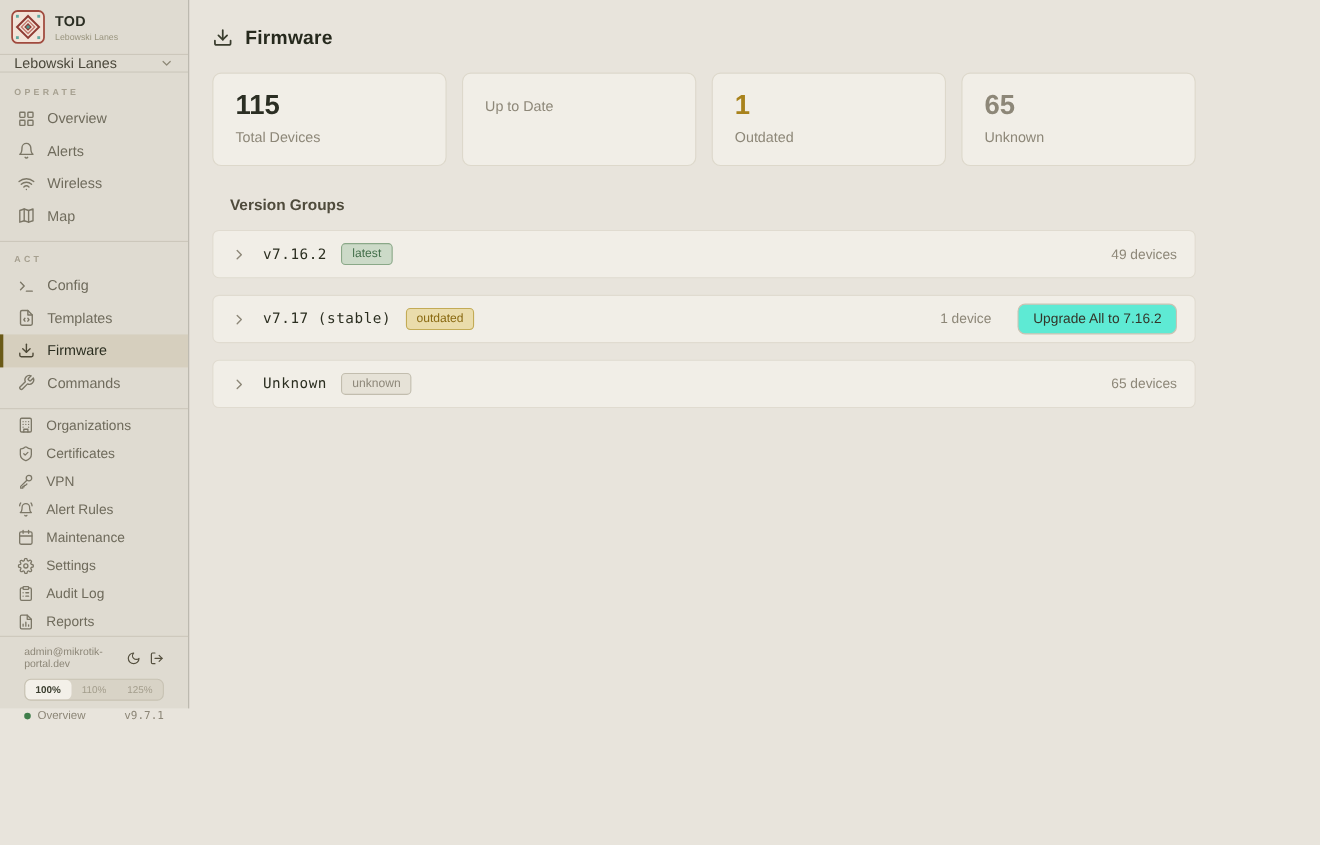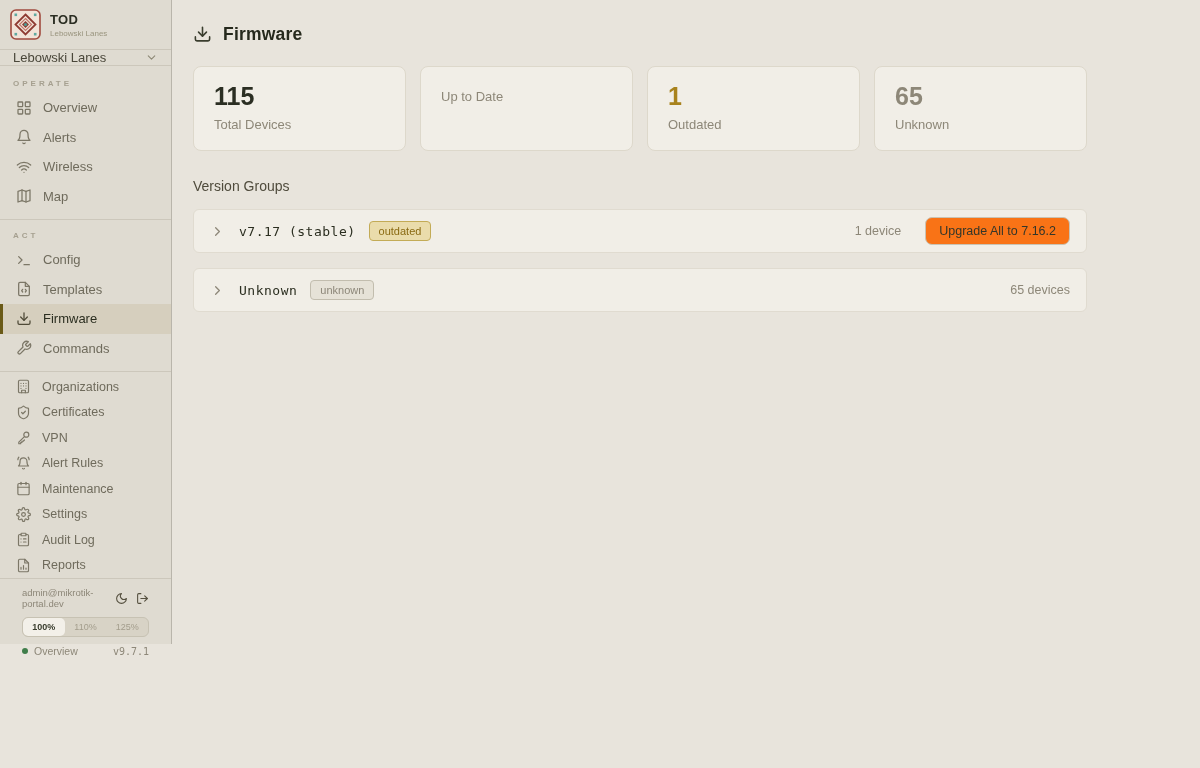--- a/index.html
+++ b/index.html
@@ -78,42 +78,42 @@
   .page-header { display:flex; align-items:center; gap:11px; }
   .page-header svg { color:#3a3d2e; }
   .page-title { font-size:17.5px; font-weight:700; color:#26291d; letter-spacing:.2px; }
   .stats-row { margin-top:21px; display:grid; grid-template-columns:repeat(4,1fr); gap:14px; }
   .stat-card {
     background:#f1eee7; border:1px solid #ddd8cb; border-radius:8px;
     height:85px; padding:16px 20px;
   }
   .stat-value { font-size:25px; font-weight:700; line-height:1.1; }
   .stat-label { font-size:13px; color:#8d8778; margin-top:6px; }
-  .vg-heading { margin-top:27px; font-size:14px; font-weight:400; color:#4f4b3c; }
+  .vg-heading { margin-top:27px; font-size:14px; font-weight:700; color:#4f4b3c;margin-left:16px; }
   .vg-row {
     margin-top:15px; height:44px;
     background:#f1eee7; border:1px solid #e0dbd0; border-radius:6px;
     display:flex; align-items:center; padding:0 16px;
   }
   .vg-chevron { display:flex; color:#8d8778; cursor:pointer; }
   .vg-version {
     margin-left:14px; font-family:"DejaVu Sans Mono", monospace;
     font-size:13px; color:#2b2e20; letter-spacing:.5px;
   }
   .badge {
     margin-left:13px; font-size:11px; padding:3px 9px;
     border-radius:4px; border:1px solid;
   }
   .badge.latest   { background:#ccdac8; border-color:#8aa888; color:#46704c; }
   .badge.outdated { background:#eadcab; border-color:#c3ab56; color:#8a6a12; }
   .badge.unknown  { background:#e6e2d7; border-color:#c2bdae; color:#8d8779; }
   .vg-right { margin-left:auto; display:flex; align-items:center; }
   .vg-devices { font-size:12.5px; color:#8d8778; }
   .vg-action {
-    margin-left:24px; background:#f97316; border:1px solid #c9c3b4;
+    margin-left:24px; background:#5eead4; border:1px solid #c9c3b4;
     border-radius:7px; padding:6px 13px; font-size:12.5px; color:#33362a;
     font-family:"Liberation Sans", sans-serif; cursor:pointer;
   }
 </style>
 </head>
 <body>
 
 <aside class="sidebar">
 
   <div class="logo-row">
@@ -334,20 +334,32 @@
         <div class="stat-label">Outdated</div>
       </div>
       <div class="stat-card">
         <div class="stat-value" style="color: rgb(141, 135, 120);">65</div>
         <div class="stat-label">Unknown</div>
       </div>
     </div>
 
     <div class="vg-heading">Version Groups</div>
 
+    <div class="vg-row">
+      <span class="vg-chevron">
+        <svg width="15" height="15" viewBox="0 0 24 24" fill="none" stroke="currentColor" stroke-width="2" stroke-linecap="round" stroke-linejoin="round">
+            <polyline points="9 6 15 12 9 18"></polyline>
+          </svg>
+      </span>
+      <span class="vg-version">v7.16.2</span>
+      <span class="badge latest">latest</span>
+      <span class="vg-right">
+        <span class="vg-devices">49 devices</span>
+      </span>
+    </div>
 
     <div class="vg-row">
       <span class="vg-chevron">
         <svg width="15" height="15" viewBox="0 0 24 24" fill="none" stroke="currentColor" stroke-width="2" stroke-linecap="round" stroke-linejoin="round">
             <polyline points="9 6 15 12 9 18"></polyline>
           </svg>
       </span>
       <span class="vg-version">v7.17 (stable)</span>
       <span class="badge outdated">outdated</span>
       <span class="vg-right">

